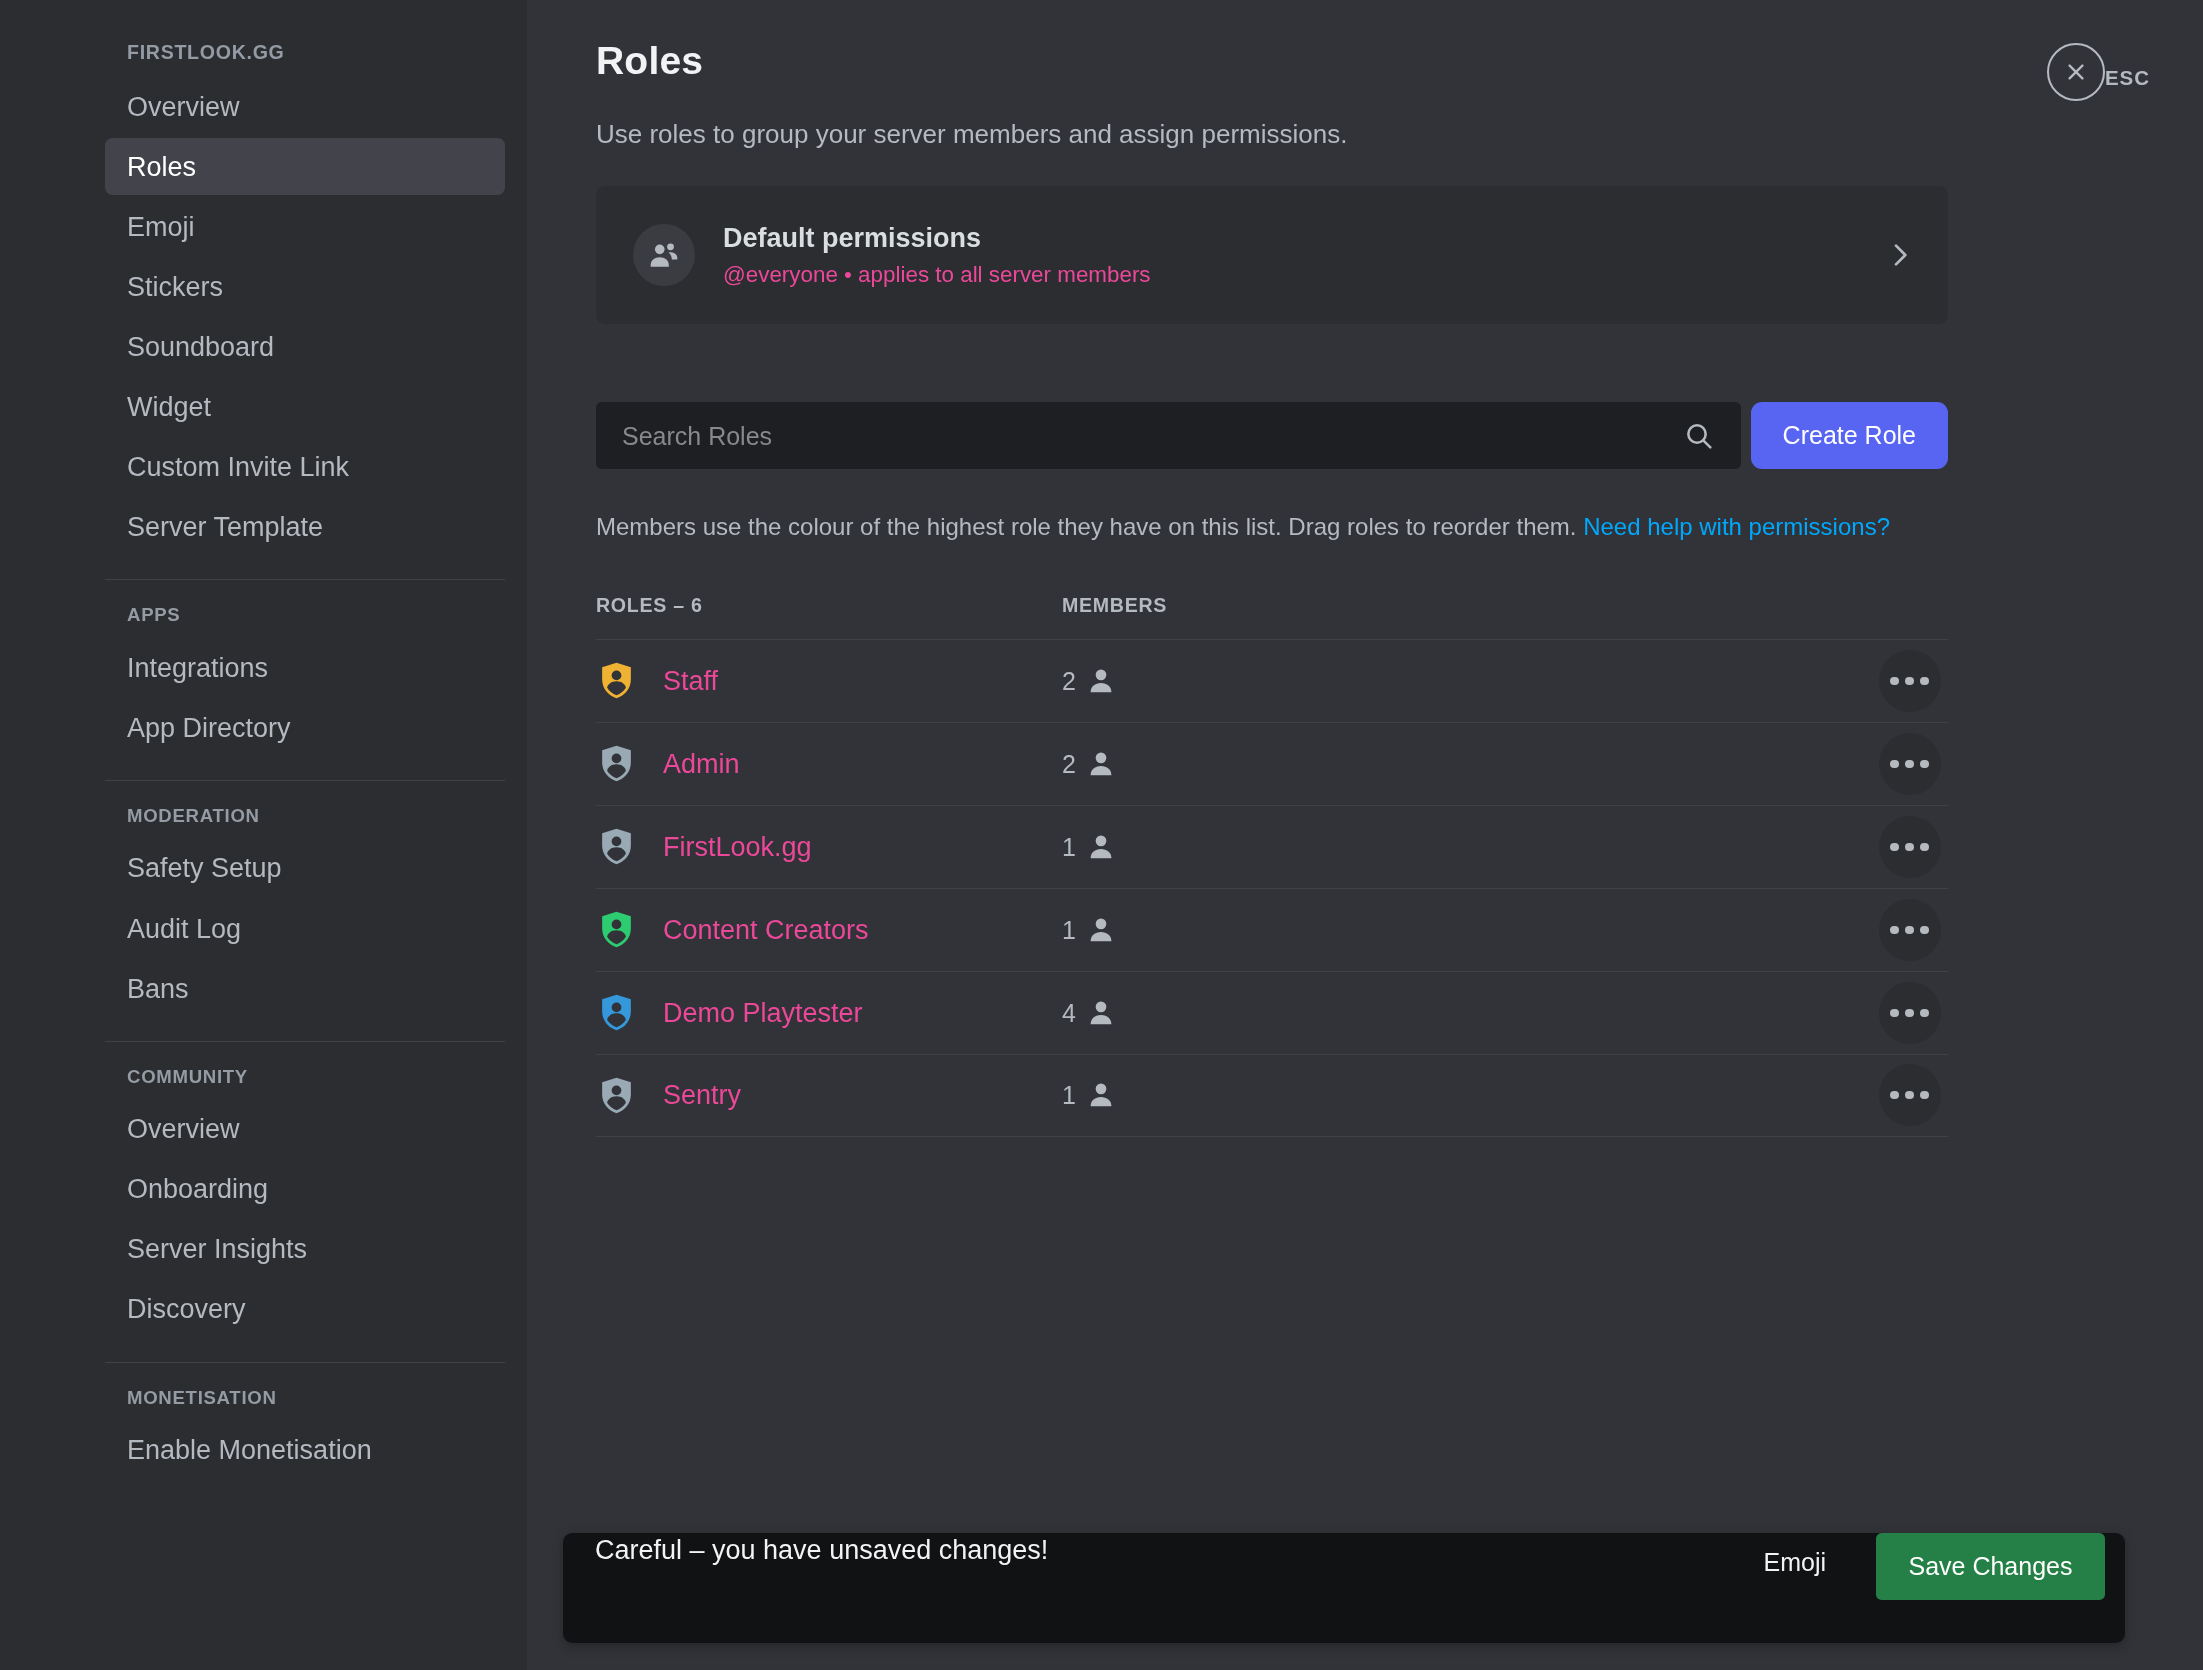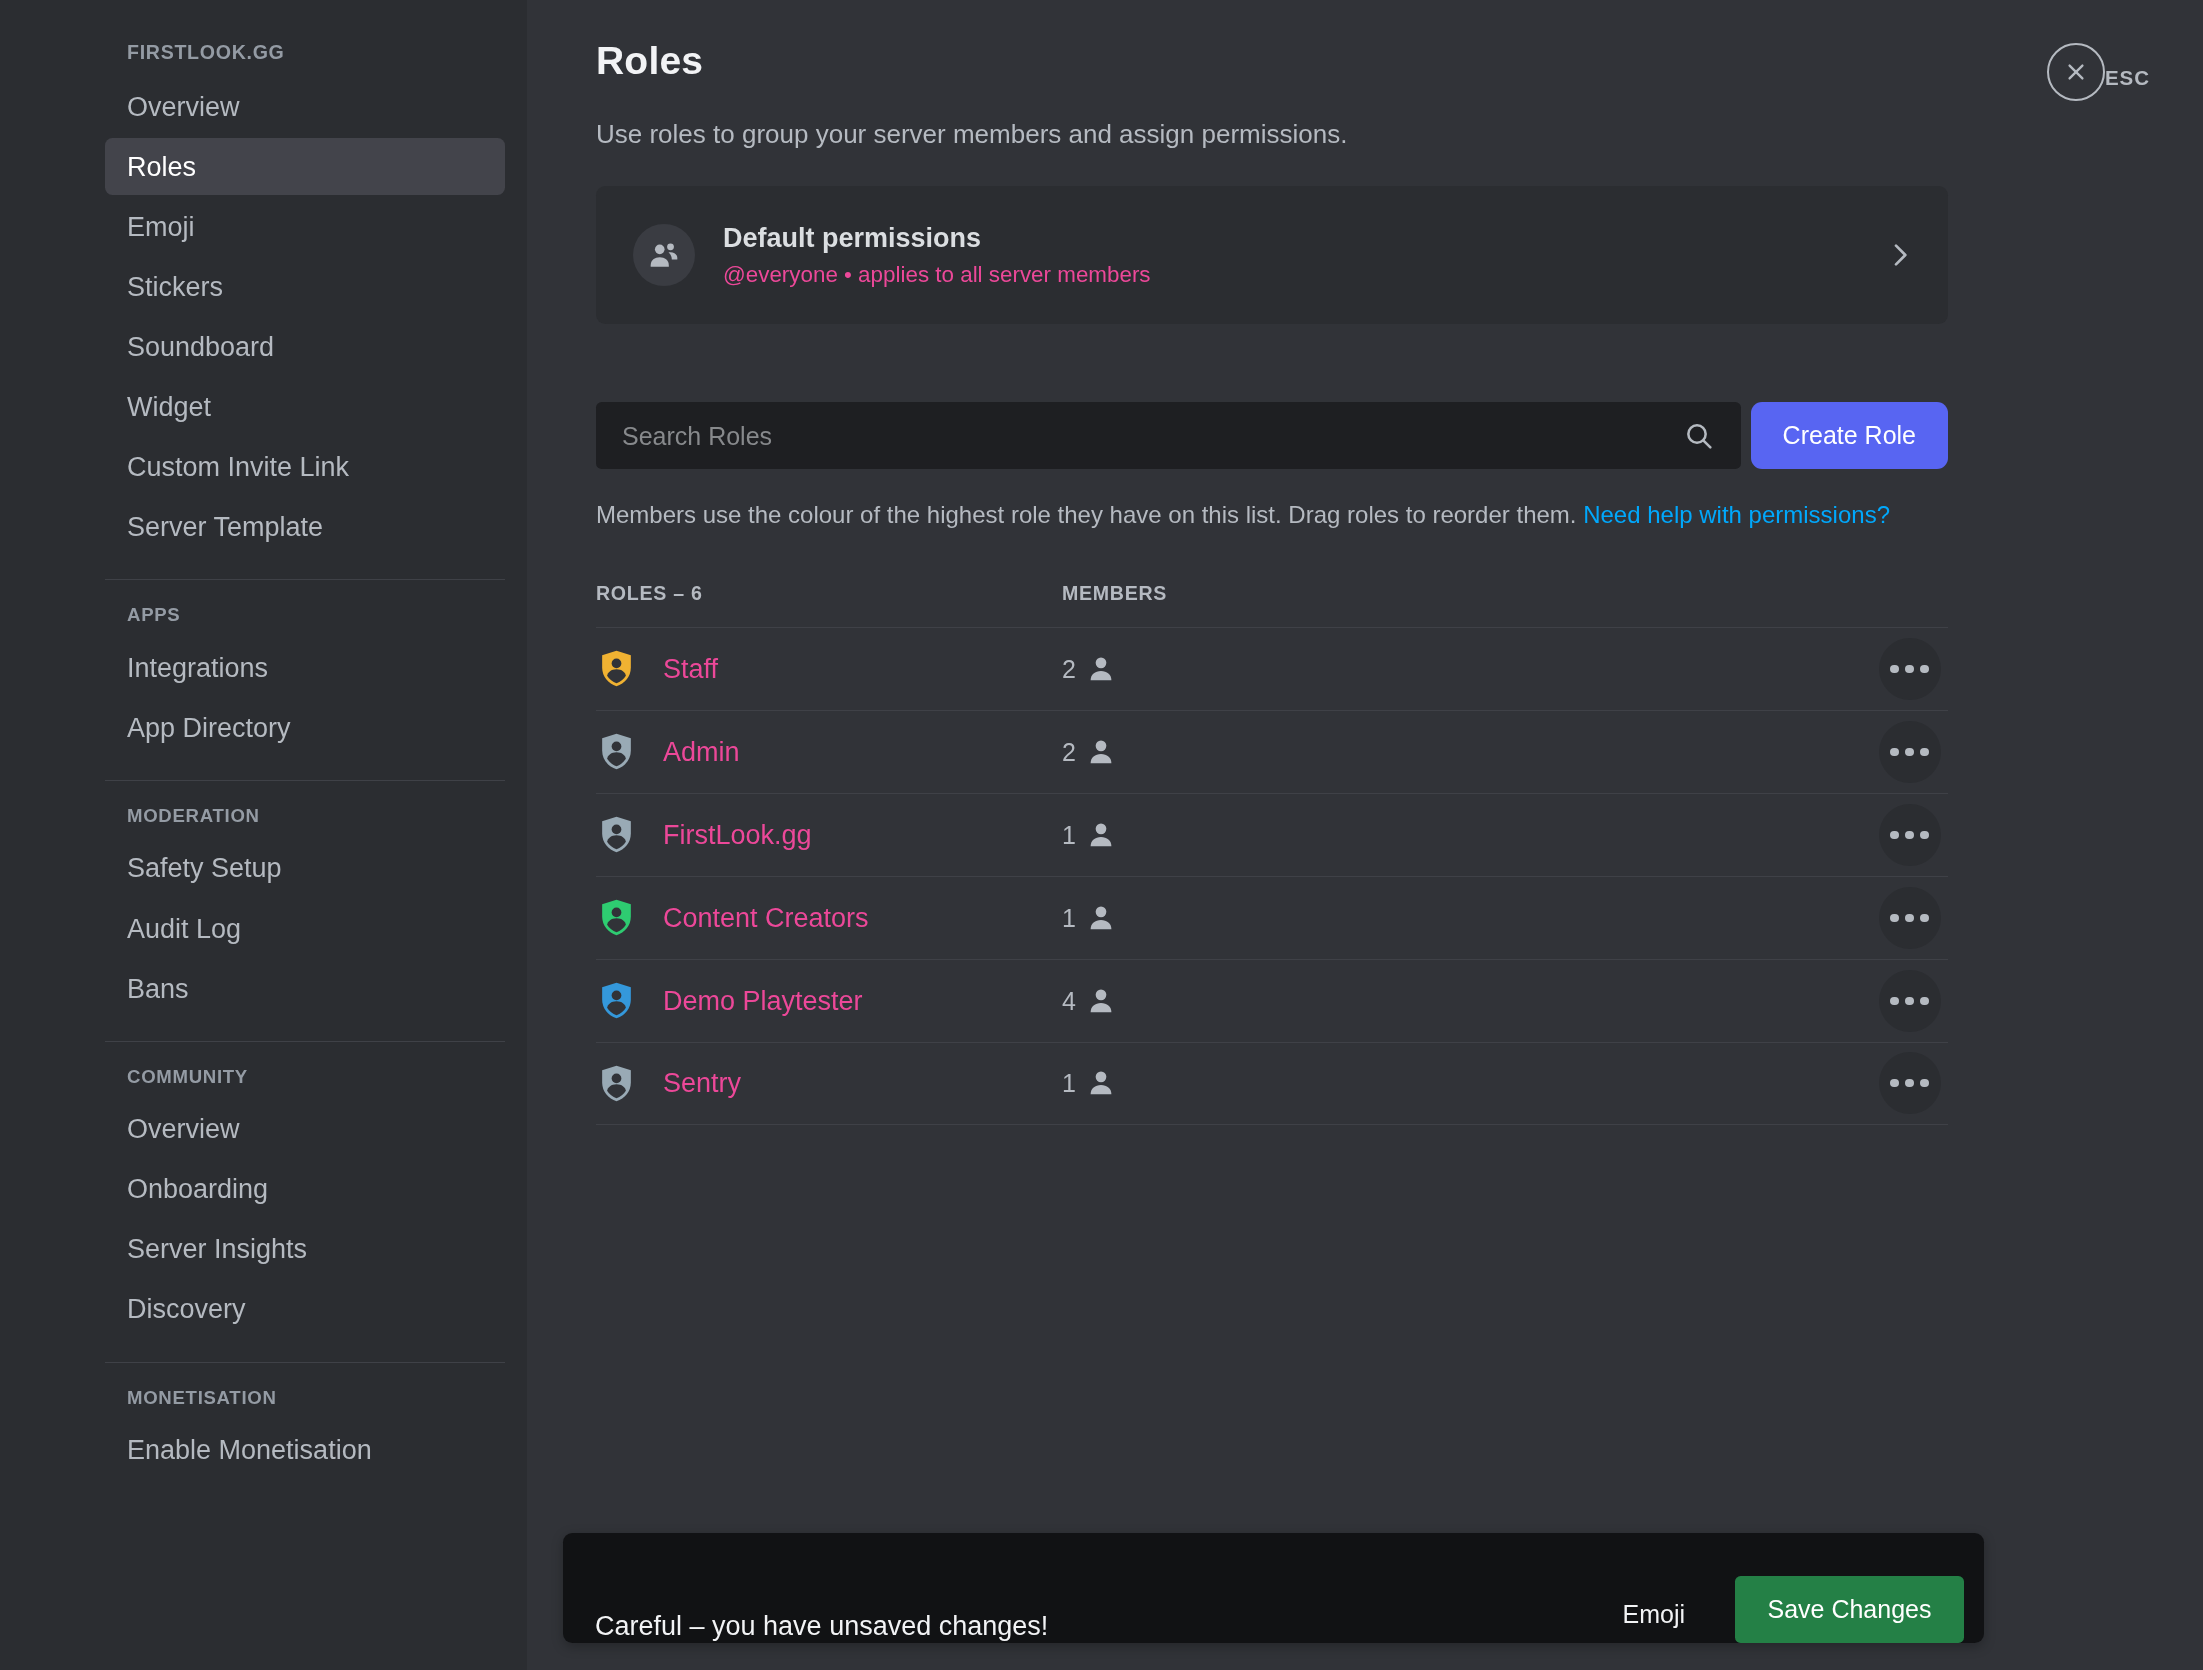--- a/index.html
+++ b/index.html
@@ -162,21 +162,21 @@
     color: #ec4899;
     line-height: 28px;
   }
   .perm-chev { flex: 0 0 auto; color: #b5bac1; display:flex; align-items:center; }
 
   
   .search-row {
     display: flex;
     align-items: stretch;
     gap: 10px;
-    margin-bottom: 28px;
+    margin-bottom: 40px;
   }
   .search-box {
     position: relative;
     flex: 1 1 auto;
     height: 67px;
     background: #1e1f22;
     border-radius: 5.6px;
     display: flex;
     align-items: center;
     padding: 0 26px;
@@ -320,26 +320,26 @@
     letter-spacing: 0.9px;
     color: #b5bac1;
     line-height: 24px;
   }
 
   
   .unsaved-bar {
     position: absolute;
     left: 563px;
     bottom: 28px;
-    width: 1421px;
+    width: 1562px;
     height: 110px;
     background: #111214;
     border-radius: 9.3px;
     display: flex;
-    align-items: flex-end;
+    align-items: flex-start;
     padding: 0 20.5px 0 32px;
     z-index: 20;
     box-shadow: 0 3.7px 11.2px rgba(0,0,0,0.25);
   }
   .unsaved-text {
     flex: 1 1 auto;
     font-size: 27px;
     color: #f2f3f5;
     line-height: 34px;
   }

